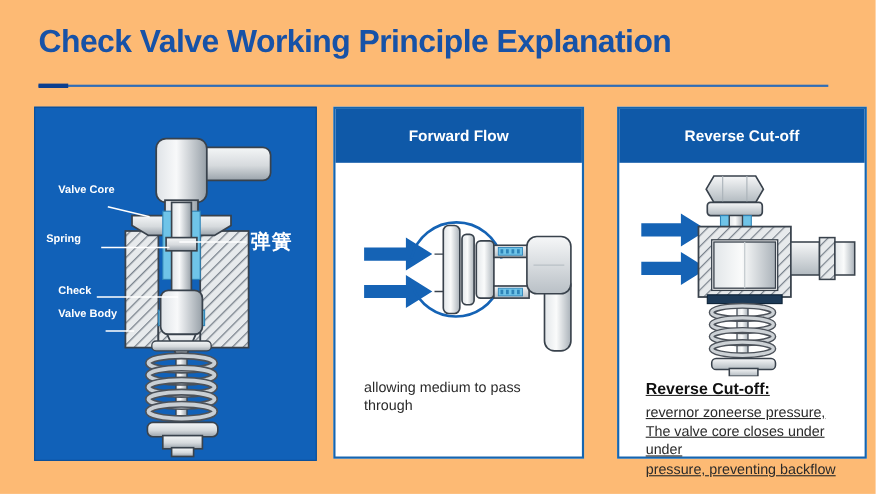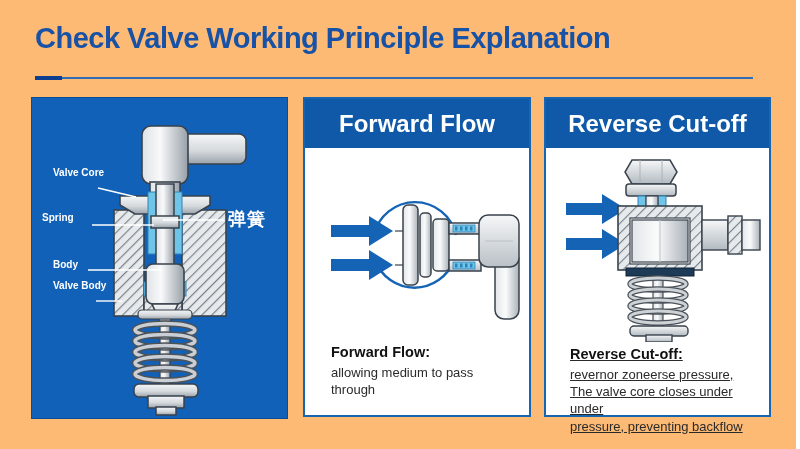--- a/index.html
+++ b/index.html
@@ -15,23 +15,23 @@
   .panel-left{position:absolute;left:31px;top:97px;width:257px;height:322px;
               background:#1161b8;border:1px solid #0b4e97;box-sizing:border-box;}
   .panel-left svg{position:absolute;left:0;top:0;}
   .lbl{position:absolute;color:#ffffff;font-weight:bold;font-size:10px;line-height:1.25;}
   .lbl.cn{font-size:18px;letter-spacing:1px;}
 
   
   .card{position:absolute;top:97px;height:320px;background:#ffffff;
         border:2px solid #1565b0;box-sizing:border-box;}
   .card-forward{left:303px;width:228px;}
-  .card-reverse{left:544px;width:227px;}
+  .card-reverse{left:561px;width:227px;}
   .card header{position:absolute;left:0;top:0;right:0;height:49px;background:#0f59a8;
-               color:#fff;font-size:24px;font-weight:bold;text-align:center;line-height:49px;}
+               color:#fff;font-size:14px;font-weight:bold;text-align:center;line-height:49px;}
   .card svg{position:absolute;left:0;top:49px;}
   .caption{position:absolute;left:26px;right:8px;font-size:13px;color:#2a2a2a;line-height:1.32;}
   .card-forward .caption{top:244px;}
   .card-reverse .caption{top:246px;left:24px;text-decoration:underline;}
   .caption b{display:block;font-size:14.5px;color:#111;margin-bottom:2px;}
   .caption span{display:block;}
 </style>
 </head>
 <body>
 
@@ -120,21 +120,21 @@
         <line x1="66" y1="90" x2="104" y2="99"></line>
         <line x1="60" y1="127" x2="122" y2="127"></line>
         <line x1="56" y1="172" x2="130" y2="172"></line>
         <line x1="64" y1="203" x2="90" y2="203"></line>
         <line x1="131" y1="122" x2="192" y2="122"></line>
       </g>
     </svg>
 
     <span class="lbl" style="left:21px;top:69px;width:70px;">Valve Core</span>
     <span class="lbl" style="left:10px;top:114px;">Spring</span>
-    <span class="lbl" style="left:21px;top:161px;">Body</span>
+    <span class="lbl" style="left:21px;top:161px;">Check</span>
     <span class="lbl" style="left:21px;top:182px;width:70px;">Valve Body</span>
     <span class="lbl cn" style="left:196px;top:110px;">弹簧</span>
   </section>
 
   <section class="card card-forward">
     <header>Forward Flow</header>
 
     <svg width="224" height="192" viewBox="0 0 224 192">
       <defs>
         <linearGradient id="mMh" x1="0" y1="0" x2="1" y2="0">
@@ -176,21 +176,20 @@
         <line x1="150" y1="117.5" x2="168" y2="117.5" stroke-width="4" stroke-dasharray="2.5,2.5"></line>
       </g>
       <g stroke="#39424c" stroke-width="1.5">
         <rect x="190" y="103" width="24" height="68" rx="9" fill="url(#mMh)"></rect>
         <rect x="174" y="67" width="40" height="52" rx="9" fill="url(#mMv)"></rect>
         <line x1="180" y1="93" x2="208" y2="93" stroke="#b9c0c6" stroke-width="1"></line>
       </g>
     </svg>
 
     <div class="caption">
-      <b>Forward Flow:</b>
       <span>allowing medium to pass through</span>
     </div>
   </section>
 
   <section class="card card-reverse">
     <header>Reverse Cut-off</header>
 
     <svg width="223" height="194" viewBox="0 0 223 194">
       <defs>
         <linearGradient id="mRh" x1="0" y1="0" x2="1" y2="0">

